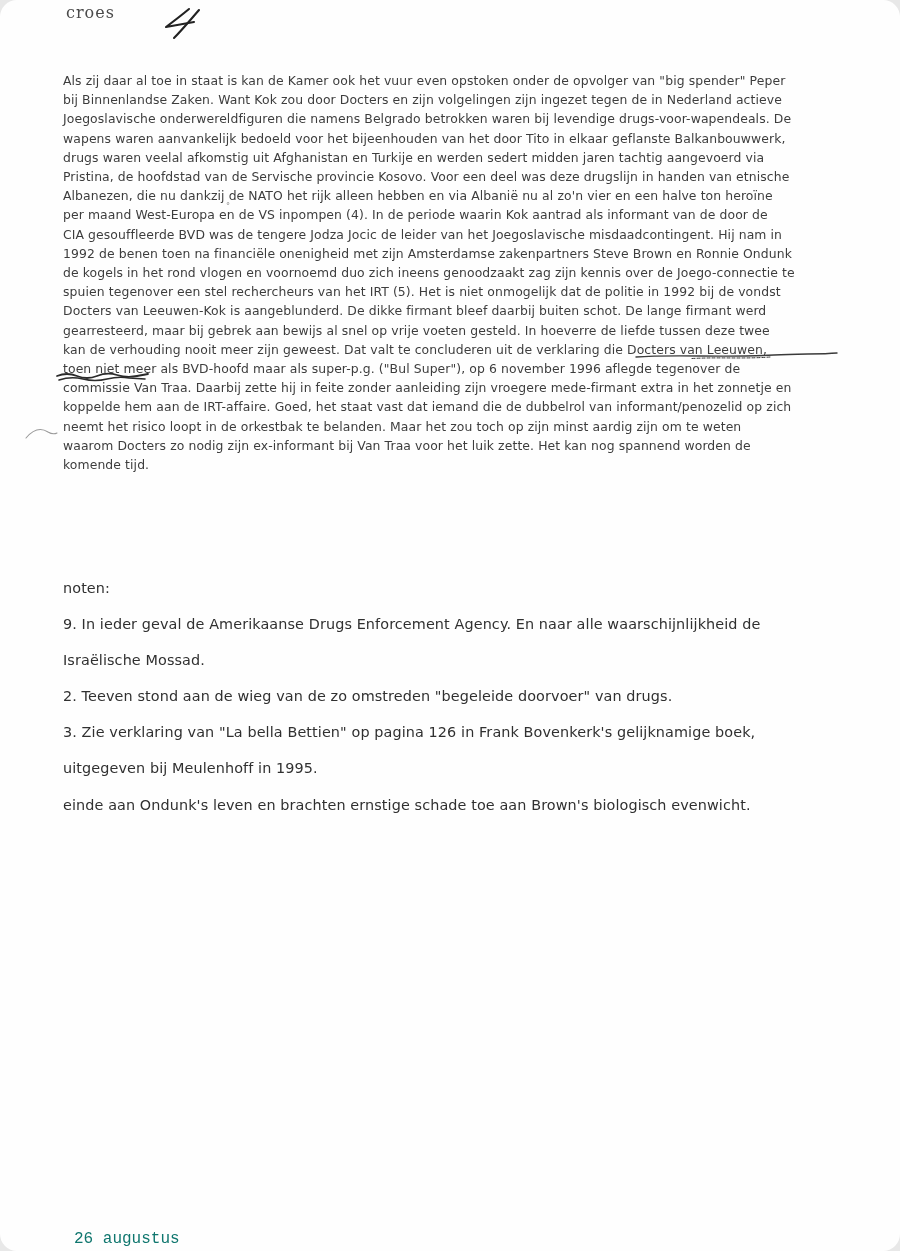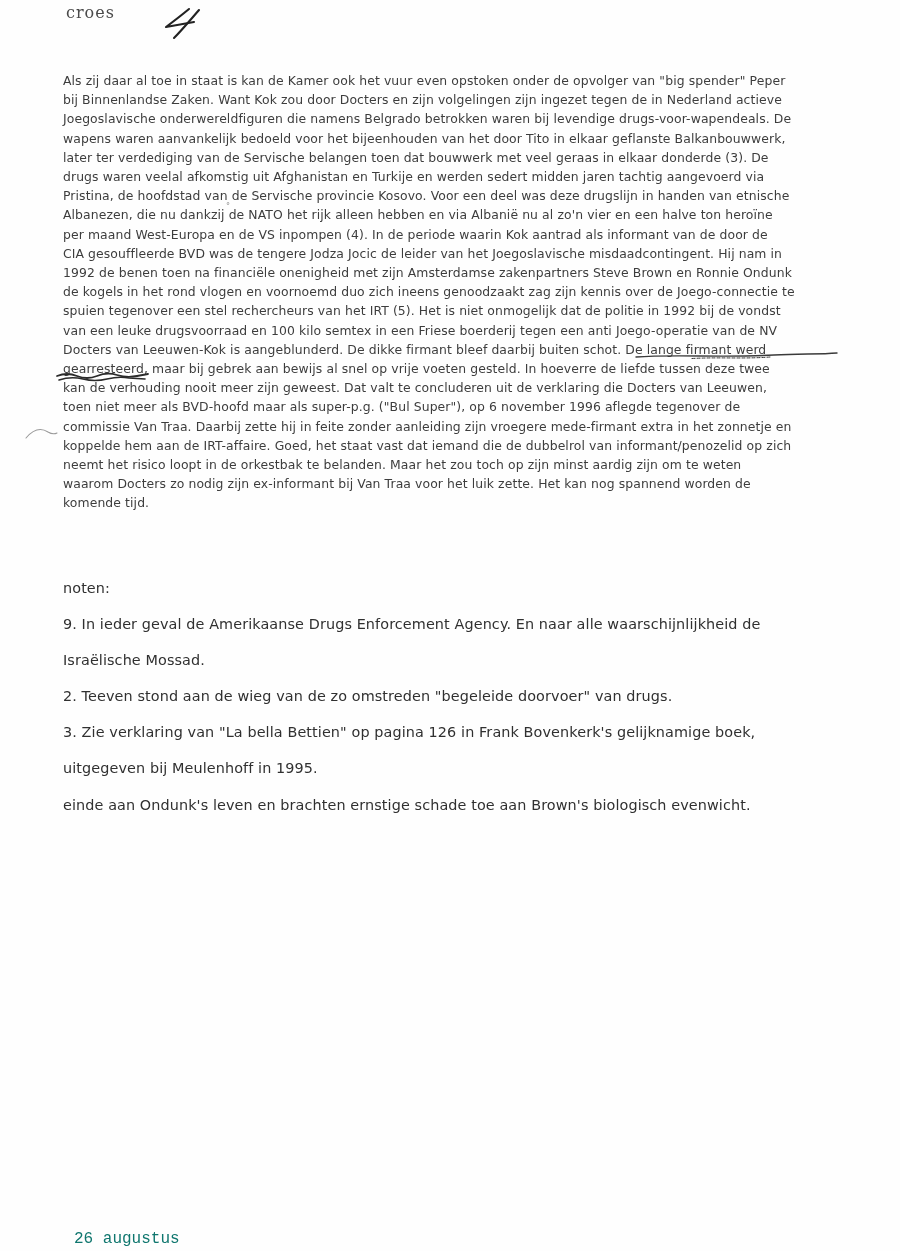--- a/index.html
+++ b/index.html
@@ -4,20 +4,21 @@
 <style>
   * { margin: 0; padding: 0; box-sizing: border-box; }
   html, body { background: #e8e8e8; }
   .page {
     position: relative;
     width: 900px;
     height: 1251px;
     background: #fefefe;
     overflow: hidden;
     font-family: "DejaVu Sans", sans-serif;
+    border-radius: 17px;
   }
   .header-note {
     position: absolute;
     left: 66px;
     top: 3px;
     font-family: "DejaVu Serif", serif;
     font-size: 16px;
     letter-spacing: 1px;
     color: #4a4a4a;
   }
@@ -77,30 +78,28 @@
   <svg class="hw4-svg" width="50" height="36" viewBox="0 0 50 36">
     <path d="M 31,3 C 25,8 16,15 8,21 L 36,16" fill="none" stroke="#222222" stroke-width="2.1" stroke-linecap="round" stroke-linejoin="round"></path>
     <path d="M 41,4 C 34,12 24,24 16,32" fill="none" stroke="#222222" stroke-width="2.1" stroke-linecap="round"></path>
   </svg>
 
   <div class="body-text">
       <div class="line">Als zij daar al toe in staat is kan de Kamer ook het vuur even opstoken onder de opvolger van "big spender" Peper</div>
       <div class="line">bij Binnenlandse Zaken. Want Kok zou door Docters en zijn volgelingen zijn ingezet tegen de in Nederland actieve</div>
       <div class="line">Joegoslavische onderwereldfiguren die namens Belgrado betrokken waren bij levendige drugs-voor-wapendeals. De</div>
       <div class="line">wapens waren aanvankelijk bedoeld voor het bijeenhouden van het door Tito in elkaar geflanste Balkanbouwwerk,</div>
-      <div class="line">later ter verdediging van de Servische belangen toen dat bouwwerk met veel geraas in elkaar donderde (3). De</div>
       <div class="line">drugs waren veelal afkomstig uit Afghanistan en Turkije en werden sedert midden jaren tachtig aangevoerd via</div>
       <div class="line">Pristina, de hoofdstad van de Servische provincie Kosovo. Voor een deel was deze drugslijn in handen van etnische</div>
       <div class="line">Albanezen, die nu dankzij de NATO het rijk alleen hebben en via Albanië nu al zo'n vier en een halve ton heroïne</div>
       <div class="line">per maand West-Europa en de VS inpompen (4). In de periode waarin Kok aantrad als informant van de door de</div>
       <div class="line">CIA gesouffleerde BVD was de tengere Jodza Jocic de leider van het Joegoslavische misdaadcontingent. Hij nam in</div>
       <div class="line">1992 de benen toen na financiële onenigheid met zijn Amsterdamse zakenpartners Steve Brown en Ronnie Ondunk</div>
       <div class="line">de kogels in het rond vlogen en voornoemd duo zich ineens genoodzaakt zag zijn kennis over de Joego-connectie te</div>
       <div class="line">spuien tegenover een stel rechercheurs van het IRT (5). Het is niet onmogelijk dat de politie in 1992 bij de vondst</div>
-      <div class="line">van een leuke drugsvoorraad en 100 kilo semtex in een Friese boerderij tegen een anti Joego-operatie van de NV</div>
       <div class="line">Docters van Leeuwen-Kok is aangeblunderd. De dikke firmant bleef daarbij buiten schot. De lange firmant werd</div>
       <div class="line">gearresteerd, maar bij gebrek aan bewijs al snel op vrije voeten gesteld. In hoeverre de liefde tussen deze twee</div>
       <div class="line">kan de verhouding nooit meer zijn geweest. Dat valt te concluderen uit de verklaring die Docters van Leeuwen,</div>
       <div class="line">toen niet meer als BVD-hoofd maar als super-p.g. ("Bul Super"), op 6 november 1996 aflegde tegenover de</div>
       <div class="line">commissie Van Traa. Daarbij zette hij in feite zonder aanleiding zijn vroegere mede-firmant extra in het zonnetje en</div>
       <div class="line">koppelde hem aan de IRT-affaire. Goed, het staat vast dat iemand die de dubbelrol van informant/penozelid op zich</div>
       <div class="line">neemt het risico loopt in de orkestbak te belanden. Maar het zou toch op zijn minst aardig zijn om te weten</div>
       <div class="line">waarom Docters zo nodig zijn ex-informant bij Van Traa voor het luik zette. Het kan nog spannend worden de</div>
       <div class="line">komende tijd.</div>
     </div>

